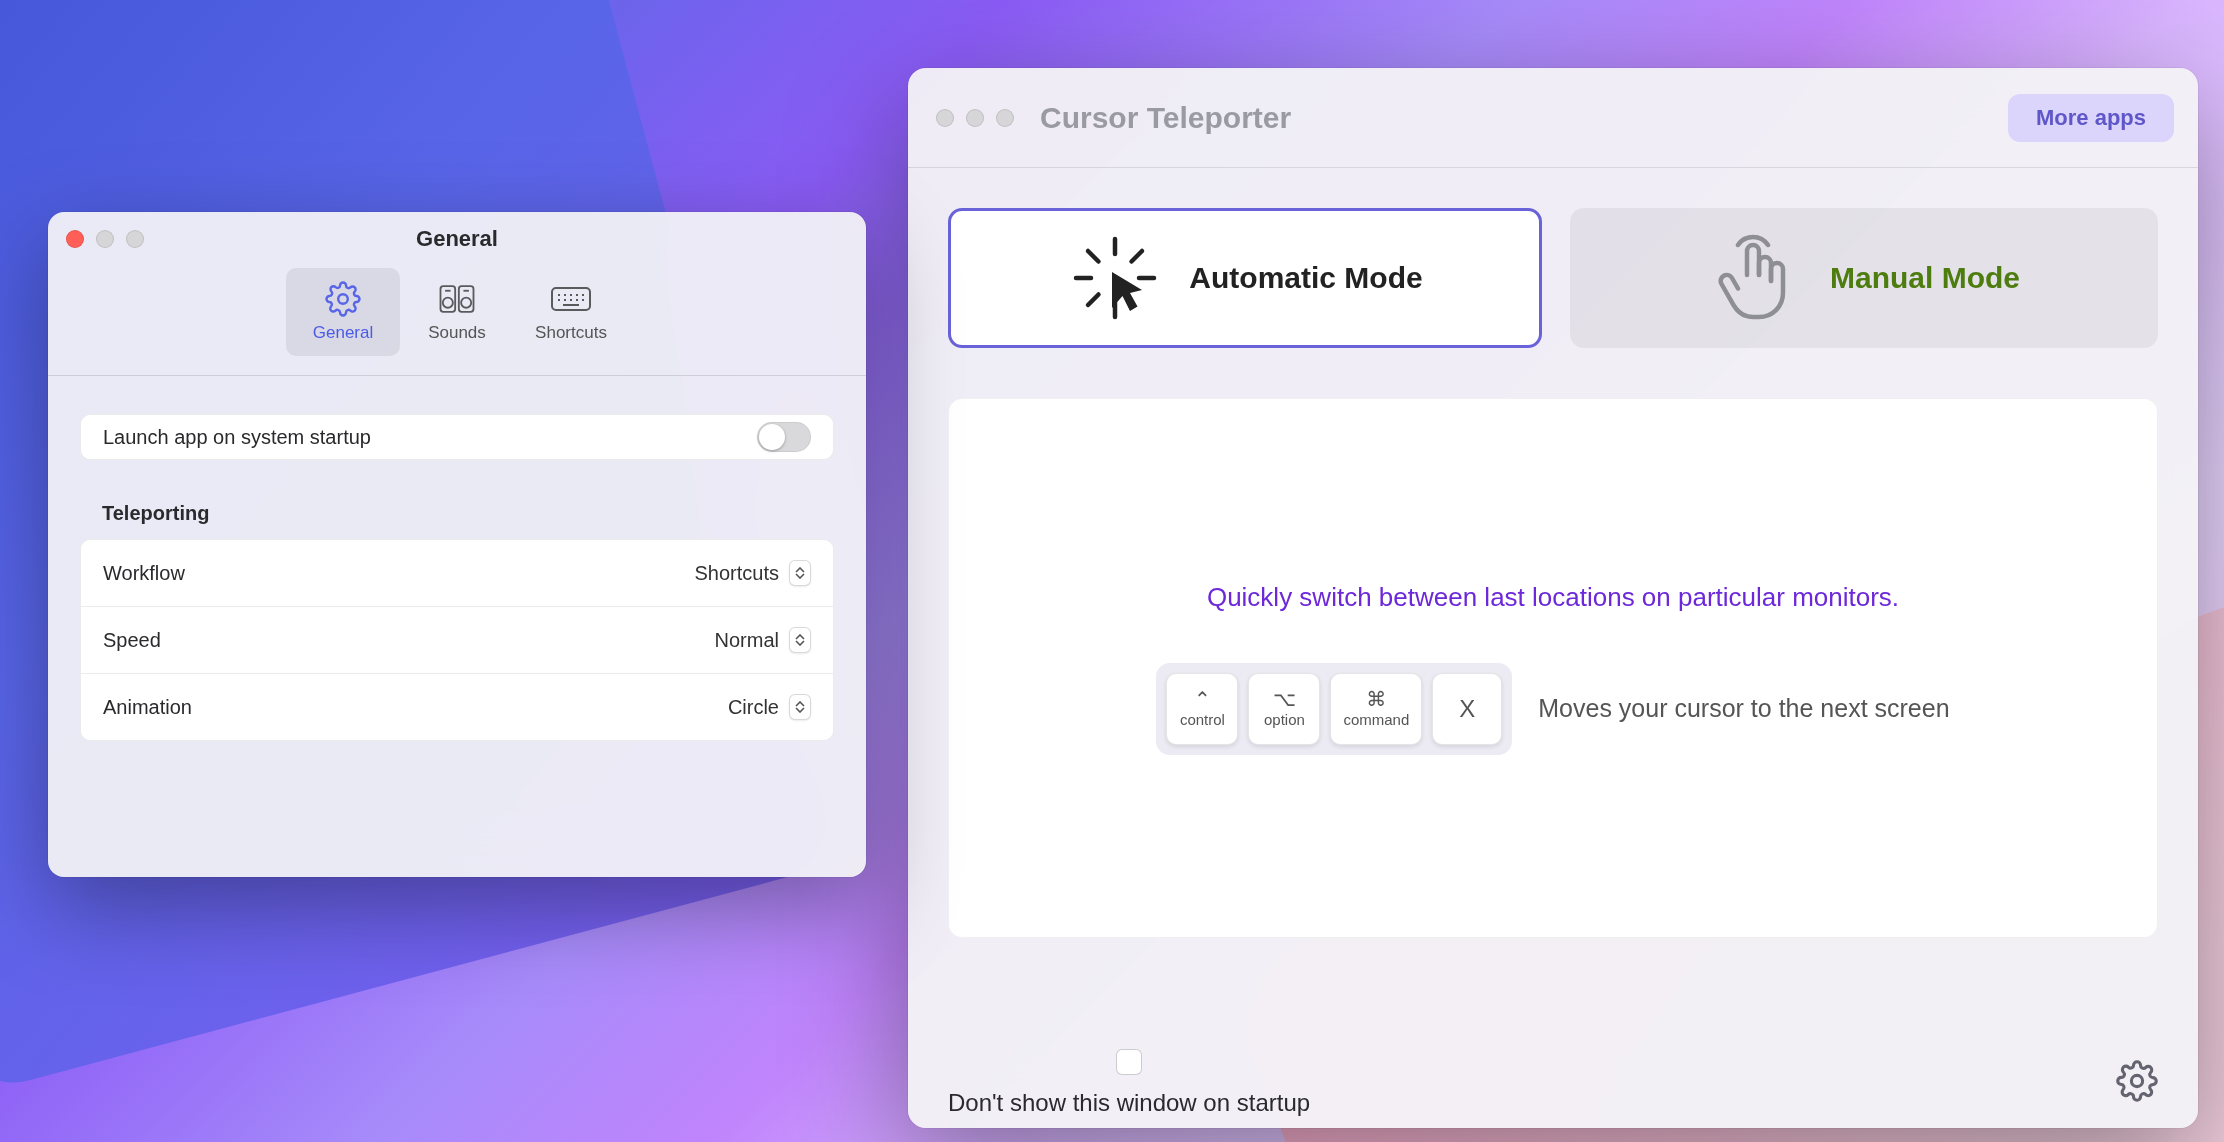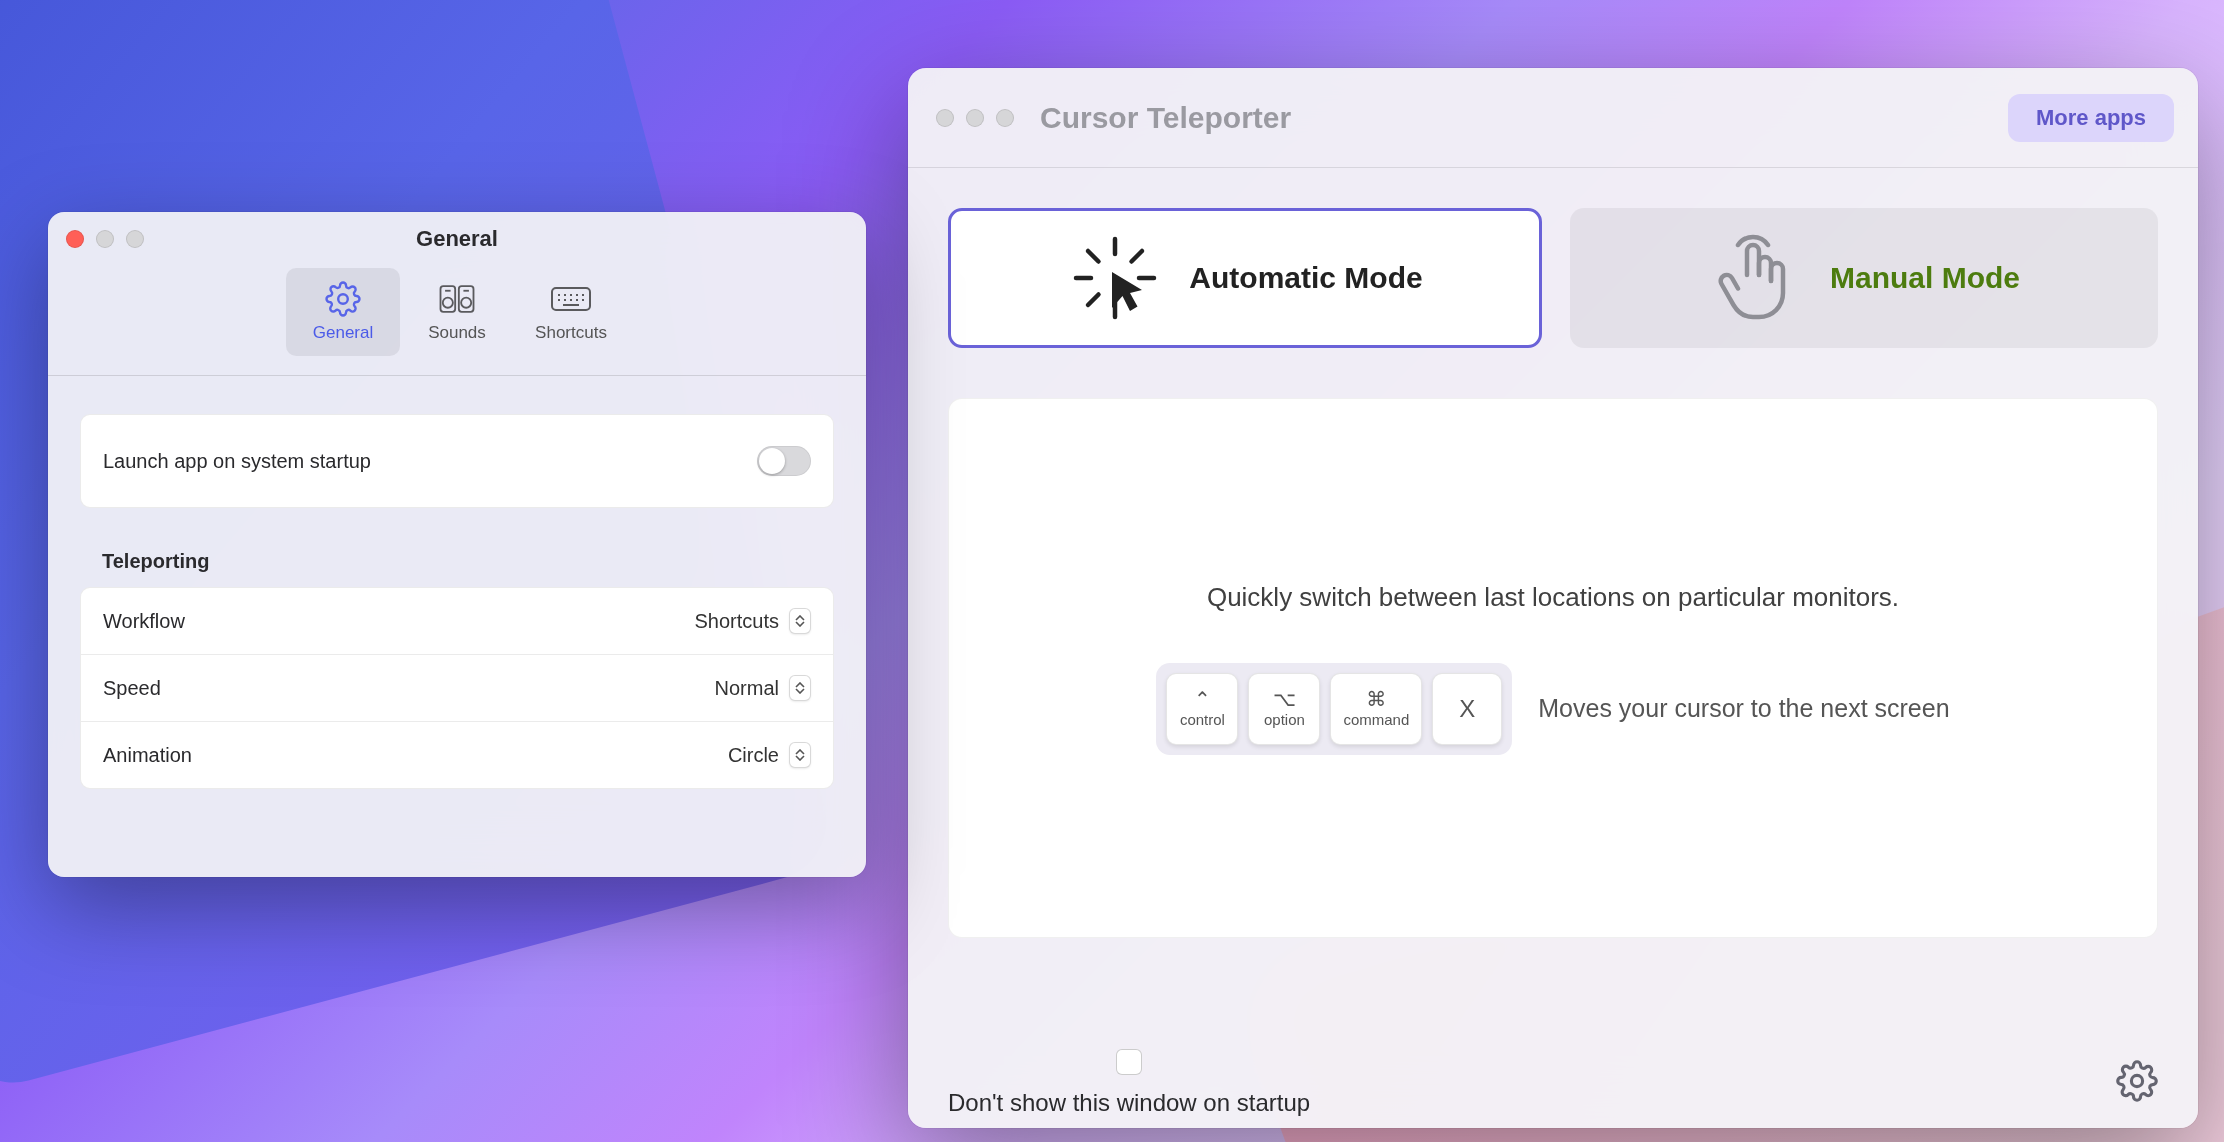--- a/index.html
+++ b/index.html
@@ -126,21 +126,21 @@
     }
     .row-card {
       background: #fff;
       border: 1px solid rgba(0,0,0,0.08);
       border-radius: 10px;
     }
     .launch-row {
       display: flex;
       align-items: center;
       justify-content: space-between;
-      padding: 31px 22px;
+      padding: 7px 22px;
       font-size: 20px;
       color: #2a2a2d;
     }
     .toggle {
       width: 54px;
       height: 30px;
       border-radius: 30px;
       background: #d9d9dc;
       position: relative;
       box-shadow: inset 0 0 0 1px rgba(0,0,0,0.06);
@@ -282,21 +282,21 @@
       border-radius: 14px;
       border: 1px solid rgba(0,0,0,0.06);
       display: flex;
       flex-direction: column;
       align-items: center;
       justify-content: center;
       gap: 50px;
     }
     .info-text {
       font-size: 26px;
-      color: #404040;
+      color: #6d28d9;
       text-align: center;
     }
     .shortcut-row {
       display: flex;
       align-items: center;
       gap: 26px;
     }
     .keycap-group {
       background: #eceaf3;
       padding: 10px;

